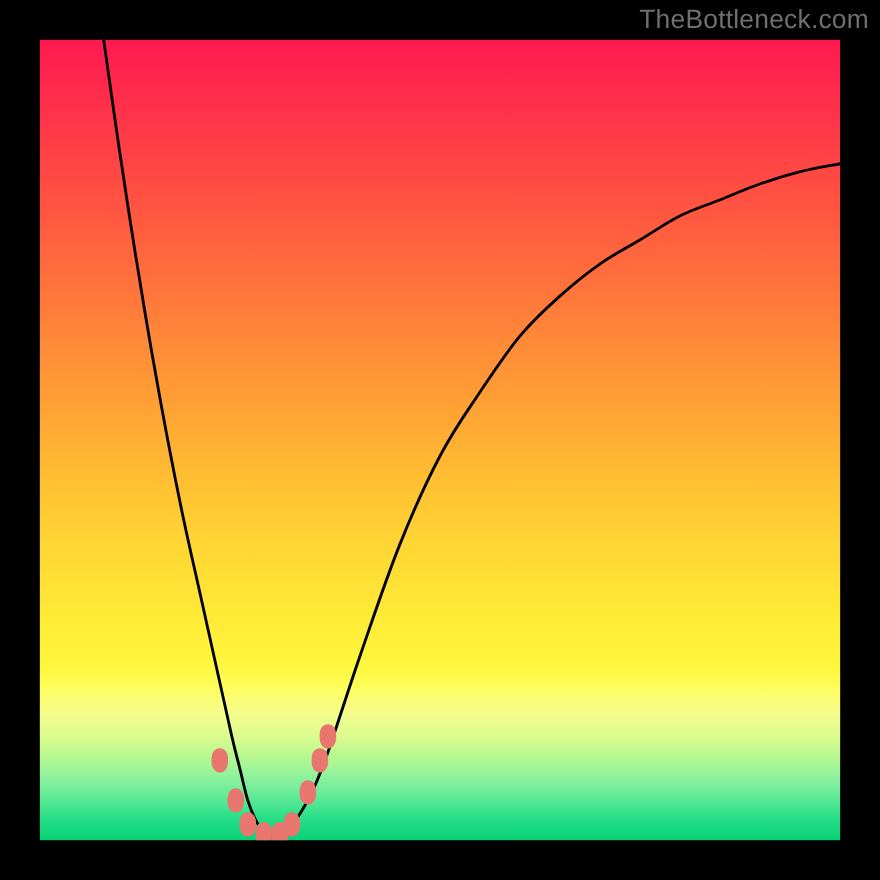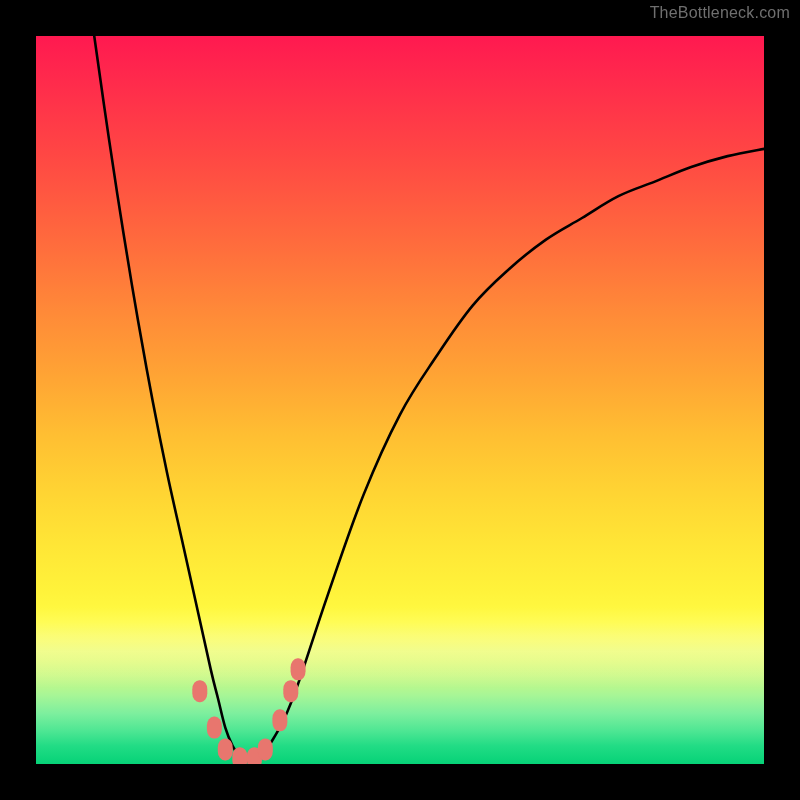--- a/index.html
+++ b/index.html
@@ -17,21 +17,21 @@
     top: 0;
     width: 800px;
     height: 800px;
     background: #000;
   }
   .watermark {
     position: absolute;
     top: 4px;
     right: 10px;
     color: #6f6f6f;
-    font-size: 16px;
+    font-size: 24px;
     font-weight: 500;
     letter-spacing: 0.2px;
     z-index: 20;
   }
   .plot {
     position: absolute;
     left: 36px;
     top: 36px;
     width: 728px;
     height: 728px;

